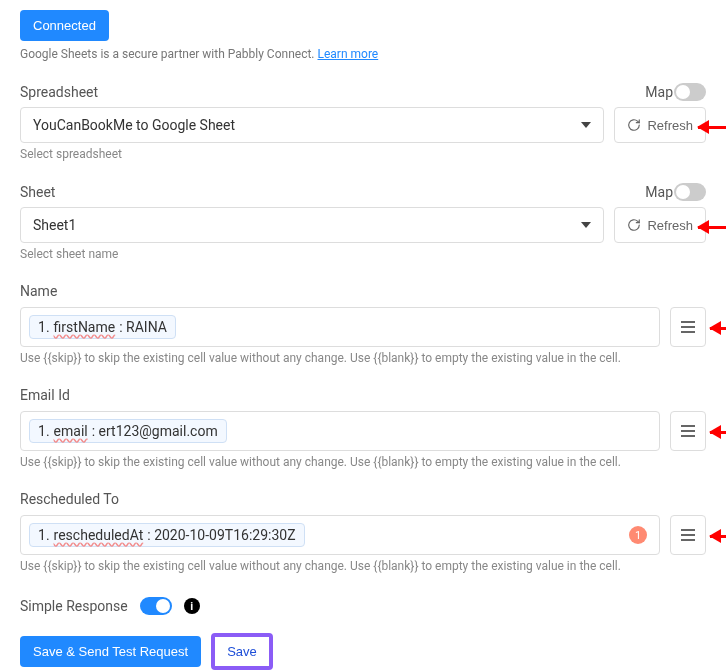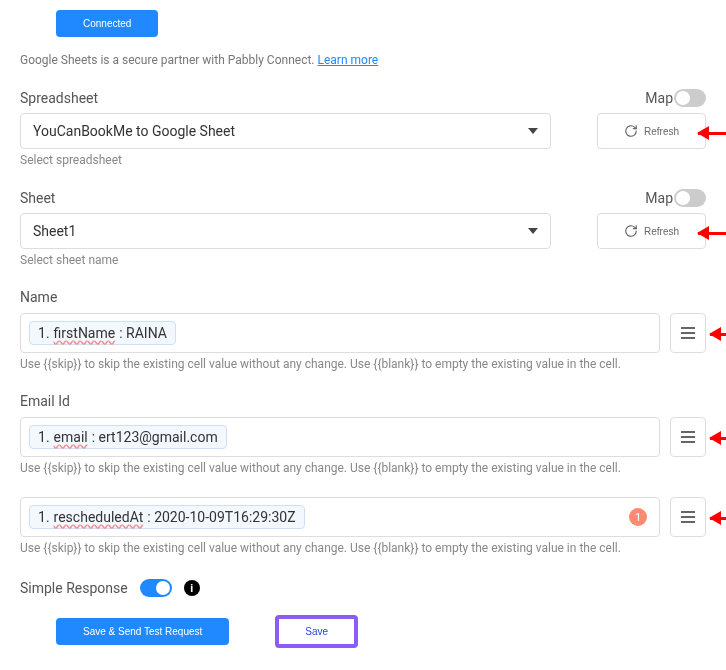--- a/index.html
+++ b/index.html
@@ -10,45 +10,44 @@
     background: #fff;
     padding: 10px 20px 30px 20px;
     width: 726px;
   }
   .btn {
     display: inline-flex;
     align-items: center;
     justify-content: center;
     border-radius: 4px;
     cursor: pointer;
-    font-size: 10px;
-    padding: 7px 26px;
+    font-size: 13px;
+    padding: 7px 12px;
     border: 1px solid transparent;
-    margin-left: 36px;
   }
   .btn-primary {
     background: #2089ff;
     color: #fff;
     font-weight: 500;
   }
   .btn-outline {
     background: #fff;
     border: 4px solid #8b5cf6;
     color: #1d4ed8;
     font-weight: 500;
   }
   .btn-light {
     background: #fff;
     border: 1px solid #ddd;
     color: #666;
   }
   .notice {
     color: #777;
     font-size: 12px;
-    margin-top: 16px;
+    margin-top: 6px;
   }
   .notice a { color: #2089ff; text-decoration: underline; }
   .section { margin-top: 22px; }
   .label-row {
     display: flex;
     justify-content: space-between;
     align-items: center;
     margin-bottom: 6px;
   }
   .label { color: #555; font-size: 14px; }
@@ -275,20 +274,21 @@
             <line x1="2" y1="12" x2="16" y2="12"></line>
           </svg>
       </span>
     </div>
     <div class="arrow" style="right:-74px; top:14px"></div>
   </div>
   <div class="helper">Use {{skip}} to skip the existing cell value without any change. Use {{blank}} to empty the existing value in the cell.</div>
 </div>
 
 <div class="section">
+  <div class="label" style="margin-bottom:8px;">Rescheduled To</div>
   <div class="row rel">
     <div class="field-box">
       <span class="chip">
         <span class="num">1</span>
         <span class="key">rescheduledAt</span>
         <span class="sep">2020-10-09T16:29:30Z</span>
       </span>
       <span class="badge">1</span>
     </div>
     <div class="icon-btn">

